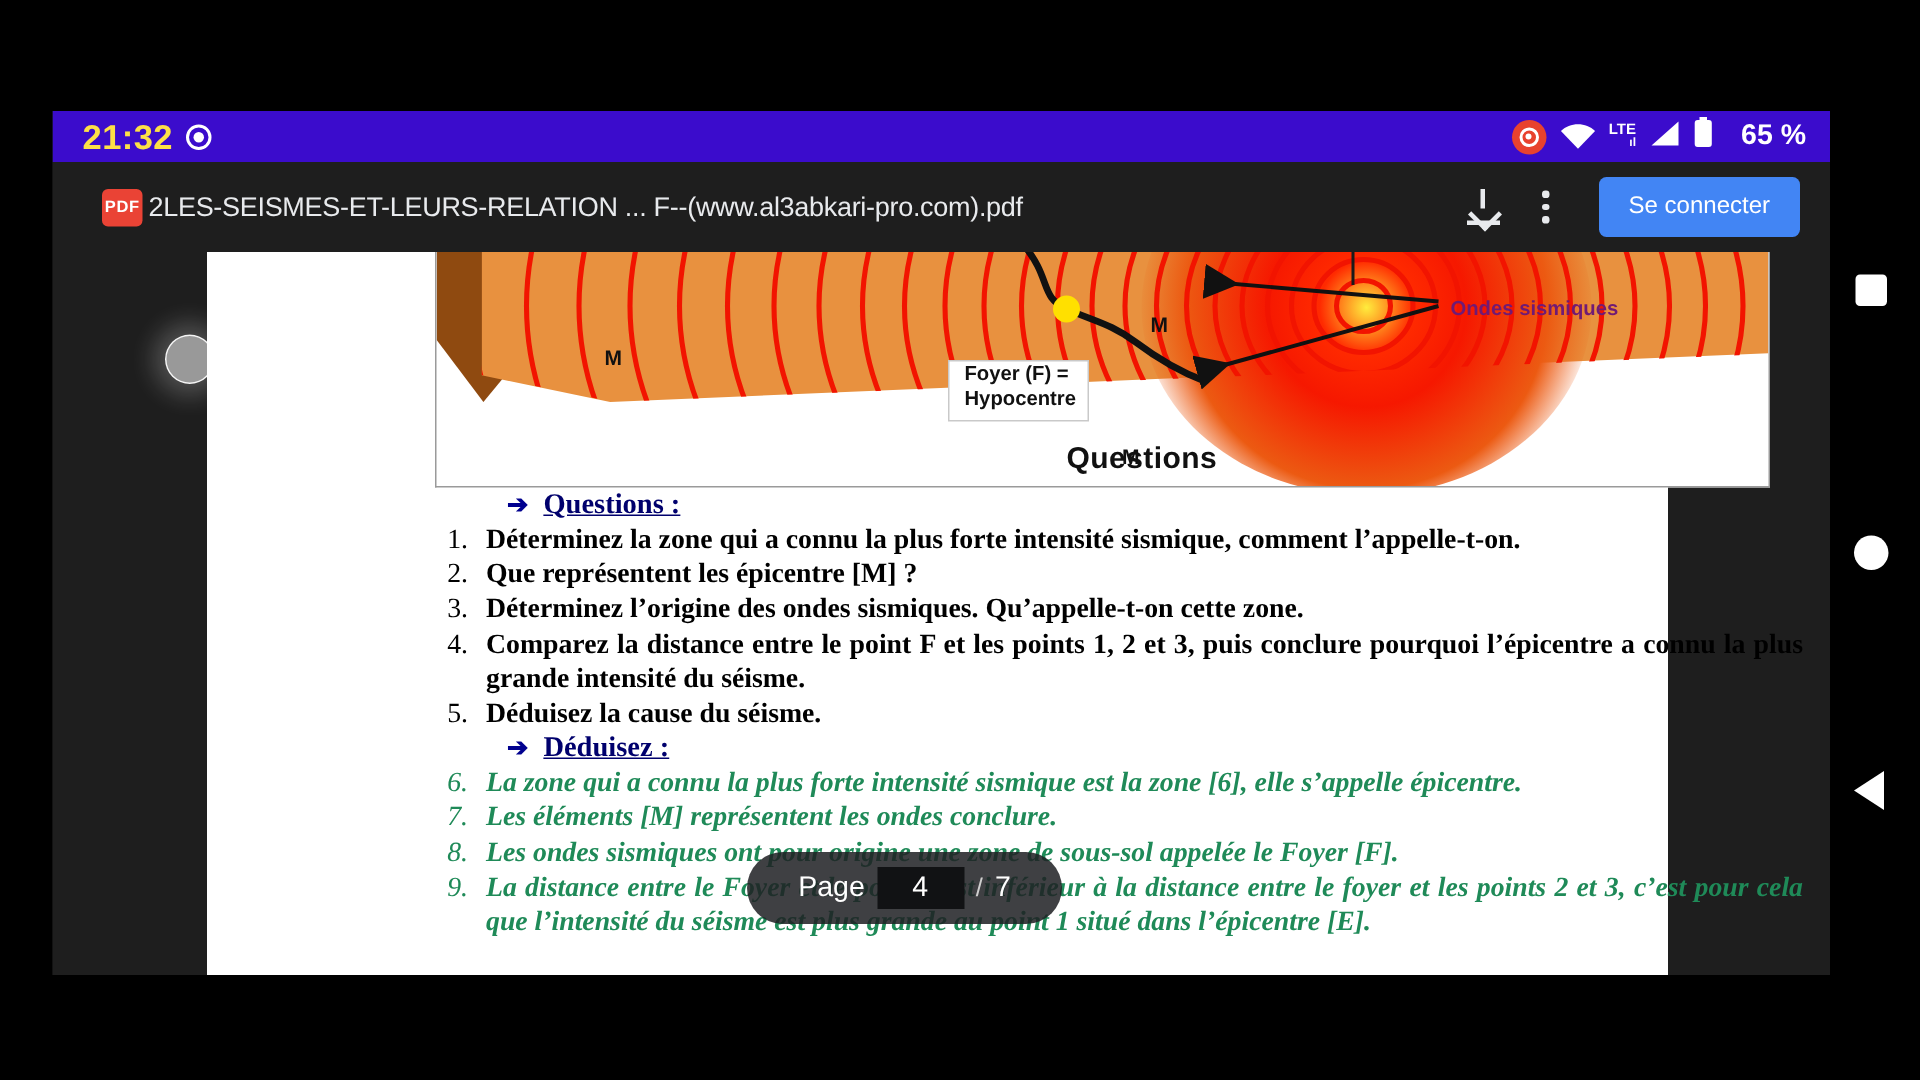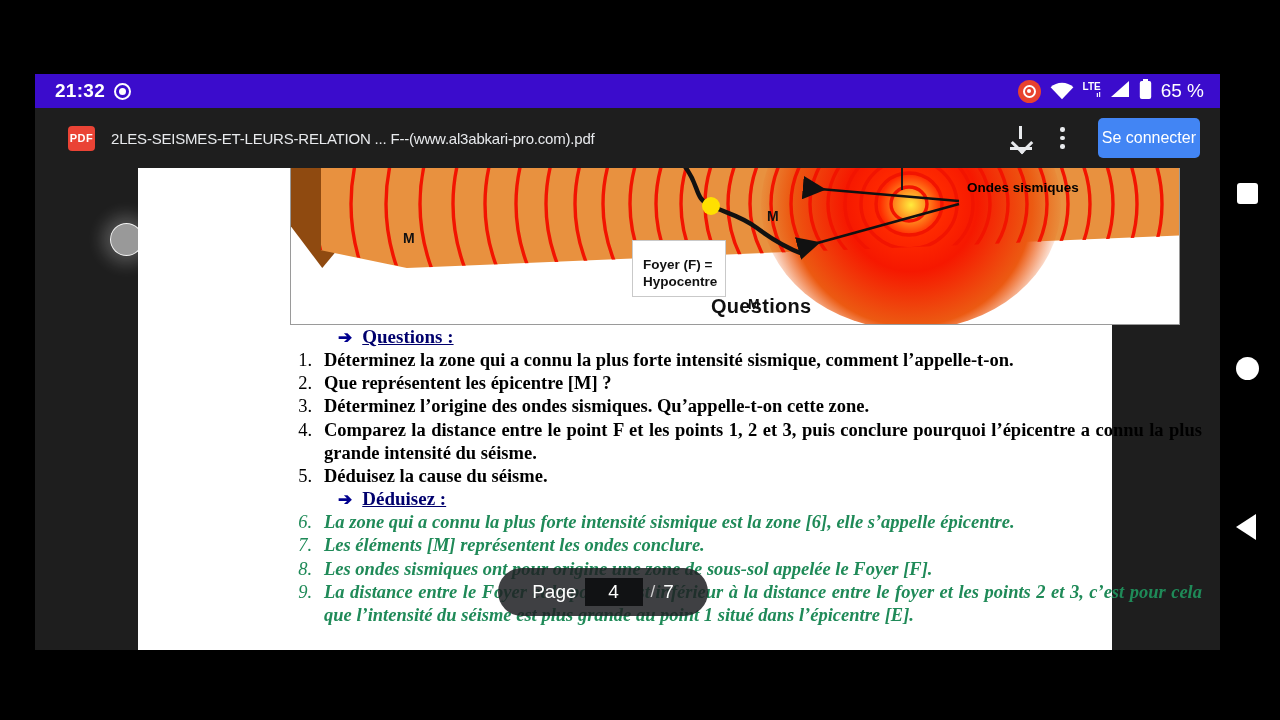--- a/index.html
+++ b/index.html
@@ -5,51 +5,51 @@
   html,body{margin:0;padding:0;background:#000;}
   body{width:1280px;height:720px;overflow:hidden;font-family:"Liberation Sans",sans-serif;}
   #screen{position:relative;width:1280px;height:720px;background:#000;}
 
   
   #app{position:absolute;left:35px;top:74px;width:1185px;height:576px;background:#1e1e1e;overflow:hidden;}
 
   
   #statusbar{position:relative;height:34px;background:#3b0ccc;display:flex;align-items:center;
              padding:0 16px 0 20px;box-sizing:border-box;}
-  .sb-time{color:#ffffff;font-size:19px;font-weight:bold;letter-spacing:.3px;}
+  .sb-time{color:#fde047;font-size:23px;font-weight:bold;letter-spacing:.3px;}
   .sb-rec{margin-left:9px;width:17px;height:17px;border-radius:50%;border:2.5px solid #fff;
           display:flex;align-items:center;justify-content:center;box-sizing:border-box;}
   .sb-rec i{display:block;width:7px;height:7px;border-radius:50%;background:#fff;}
   .sb-spacer{flex:1;}
   .sb-right{display:flex;align-items:center;gap:9px;}
   .ic-rec2{width:23px;height:23px;border-radius:50%;background:#e8422e;display:flex;align-items:center;justify-content:center;}
   .ic-rec2 .ring{width:13px;height:13px;border-radius:50%;border:2.5px solid #fff;box-sizing:border-box;
                  display:flex;align-items:center;justify-content:center;}
   .ic-rec2 .ring i{width:4px;height:4px;border-radius:50%;background:#fff;display:block;}
   .ic-wifi{width:24px;height:18px;position:relative;}
   .lte{color:#fff;font-size:10px;font-weight:bold;line-height:8px;text-align:right;}
   .lte small{display:block;font-size:8px;}
-  .sb-batt{color:#fff;font-size:19px;font-weight:normal;margin-left:0;}
+  .sb-batt{color:#fff;font-size:19px;font-weight:bold;margin-left:10px;}
 
   
   #toolbar{height:60px;display:flex;align-items:center;padding:0 20px 0 33px;box-sizing:border-box;background:#1e1e1e;}
   .pdf-badge{width:27px;height:25px;border-radius:4px;background:#ea4335;color:#fff;font-size:11px;
              font-weight:bold;display:flex;align-items:center;justify-content:center;letter-spacing:.5px;flex:none;}
-  .doc-title{color:#e8eaed;font-size:15px;margin-left:16px;white-space:nowrap;overflow:hidden;
+  .doc-title{color:#e8eaed;font-size:18px;margin-left:4px;white-space:nowrap;overflow:hidden;
              text-overflow:ellipsis;flex:1;letter-spacing:-.2px;}
   .tb-icon{width:42px;height:42px;display:flex;align-items:center;justify-content:center;flex:none;}
   .dl-arrow{position:relative;width:22px;height:24px;}
   .dl-arrow .stem{position:absolute;left:9.5px;top:0;width:3px;height:13px;background:#e8eaed;}
   .dl-arrow .head{position:absolute;left:4px;top:9px;width:13px;height:13px;border-left:3px solid #e8eaed;
                   border-bottom:3px solid #e8eaed;transform:rotate(-45deg);}
   .dl-arrow .base{position:absolute;left:0;bottom:0;width:22px;height:3px;background:#e8eaed;}
   .kebab{display:flex;flex-direction:column;gap:4px;align-items:center;}
   .kebab i{width:4.5px;height:4.5px;border-radius:50%;background:#e8eaed;display:block;}
   .signin{margin-left:14px;background:#4285f4;color:#fff;border:none;border-radius:5px;
-          padding:11px 4px;font-size:16px;font-family:"Liberation Sans",sans-serif;cursor:pointer;flex:none;}
+          padding:11px 20px;font-size:16px;font-family:"Liberation Sans",sans-serif;cursor:pointer;flex:none;}
 
   
   #viewer{position:relative;height:482px;background:#1e1e1e;overflow:hidden;}
   #page{position:absolute;left:103px;top:0;width:974px;background:#fff;}
   .page-shade-l{position:absolute;left:103px;top:0;width:4px;height:482px;background:#b4b4b4;}
   .page-shade-l2{position:absolute;left:107px;top:0;width:3px;height:482px;background:#fff;}
   .page-shade-r{position:absolute;left:1069px;top:0;width:5px;height:482px;background:#b0b0b0;}
   .page-shade-r2{position:absolute;left:1074px;top:0;width:3px;height:482px;background:#fff;}
 
   
@@ -58,25 +58,25 @@
   .fig-inner{position:absolute;inset:0;}
   .ground{position:absolute;left:0;top:-48px;width:888px;height:180px;}
   .block-face{position:absolute;left:30px;top:0;width:858px;height:148px;background:#e8913f;
               clip-path:polygon(0 0,100% 0,100% 78%,100% 78%,100% 78%,10% 100%,0 88%);}
   .block-side{position:absolute;left:0;top:0;width:46px;height:148px;background:#8f4a10;
               clip-path:polygon(0 6%,100% 0,100% 88%,68% 100%,0 72%);}
   .hot{position:absolute;left:470px;top:-40px;width:300px;height:250px;border-radius:50%;
        background:radial-gradient(circle at 50% 50%, #ffec3d 0%, #ff2a00 16%, #f61800 34%, #ec5a12 62%, rgba(232,145,63,0) 78%);}
   .plumb{position:absolute;left:610px;top:-48px;width:2px;height:118px;background:#1a1a1a;}
   .foyer-box{position:absolute;left:341px;top:72px;background:#fff;border:1px solid #c9c9c9;
-             padding:16px 8px 5px 10px;font-size:13.5px;font-weight:bold;line-height:1.25;color:#111;}
+             padding:0 8px 5px 10px;font-size:13.5px;font-weight:bold;line-height:1.25;color:#111;}
   .mag-label{position:absolute;left:420px;top:127px;font-size:20px;font-weight:bold;color:#111;
              letter-spacing:.3px;}
   .mlab{position:absolute;font-size:14px;font-weight:bold;color:#111;}
-  .ondes-label{position:absolute;left:676px;top:12px;font-size:13.5px;font-weight:bold;color:#000000;}
+  .ondes-label{position:absolute;left:676px;top:30px;font-size:13.5px;font-weight:bold;color:#701a75;}
   .figure svg{position:absolute;left:0;top:0;width:888px;height:156px;overflow:visible;}
 
   
   .body-txt{position:absolute;left:152px;top:158px;width:912px;color:#000;}
   .arrow-line{display:flex;align-items:baseline;padding-left:48px;margin-bottom:1px;}
   .arrow-gl{font-size:17px;color:#00008f;font-weight:bold;margin-right:10px;line-height:1;}
   .hdr{font-family:"Liberation Serif",serif;font-size:19px;font-weight:bold;
        color:#00006d;text-decoration:underline;}
   ol.qlist{list-style:none;margin:0;padding:0;font-family:"Liberation Serif",serif;}
   ol.qlist li{display:flex;font-size:18.5px;line-height:23.2px;margin-bottom:0;}

